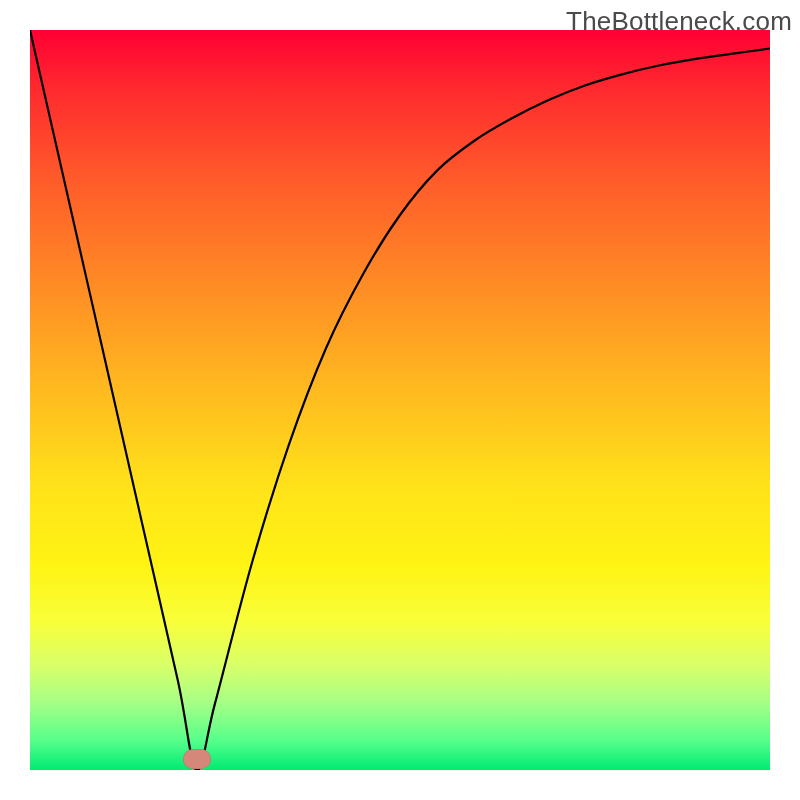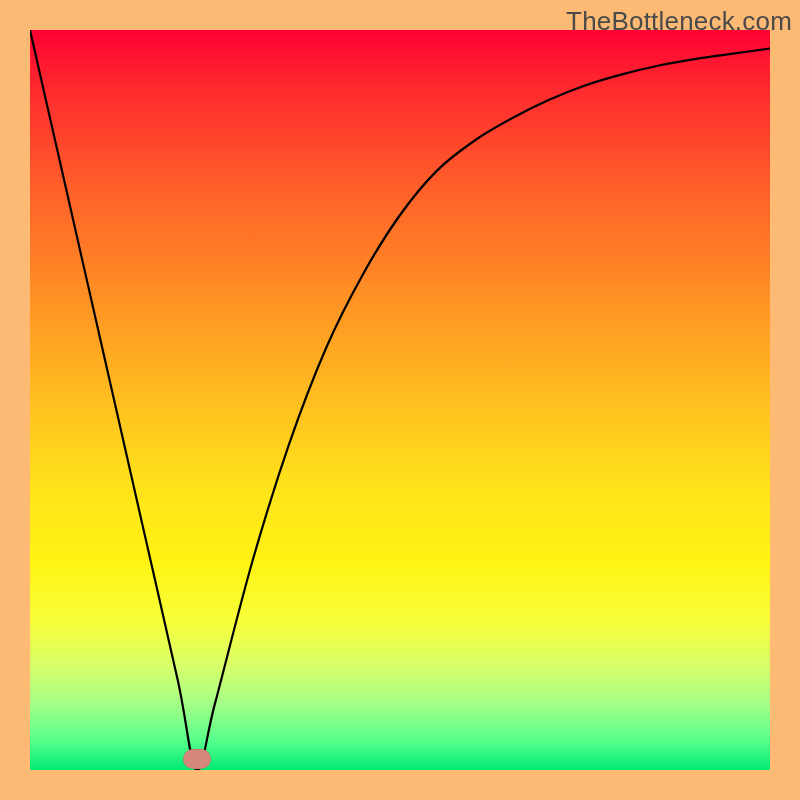--- a/index.html
+++ b/index.html
@@ -8,21 +8,21 @@
     width: 800px;
     height: 800px;
     overflow: hidden;
     background: #000;
     font-family: Arial, Helvetica, sans-serif;
   }
   .frame {
     position: relative;
     width: 800px;
     height: 800px;
-    background: #fdba74;
+    background: #ffffff;
   }
   .plot-area {
     position: absolute;
     left: 30px;
     top: 30px;
     width: 740px;
     height: 740px;
     overflow: hidden;
   }
   .gradient-bg {

